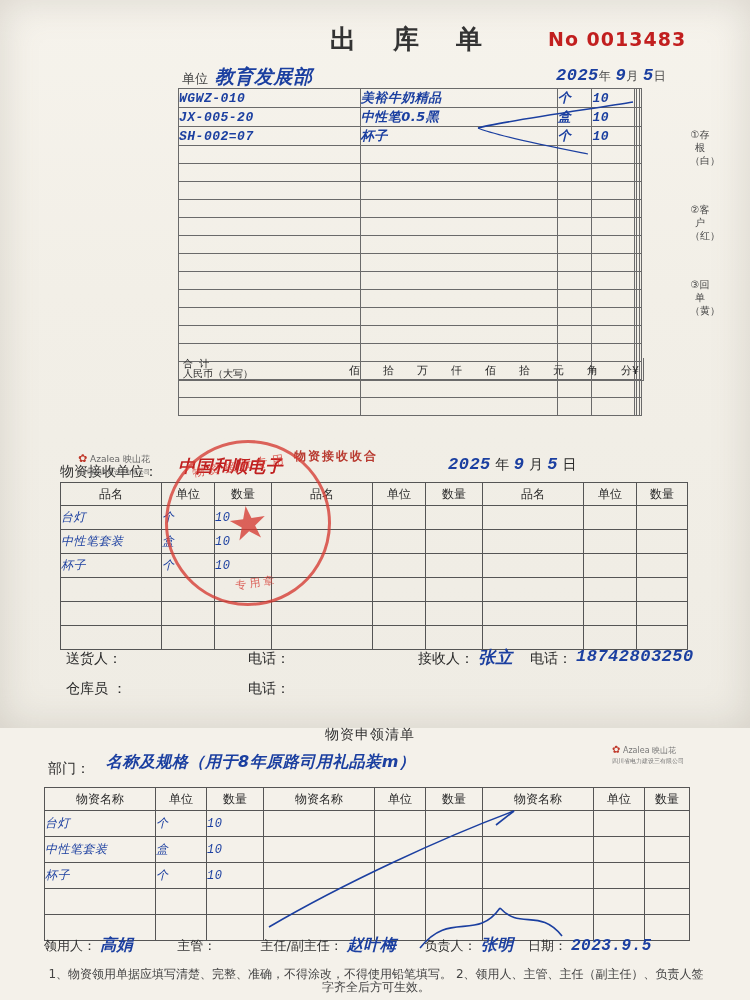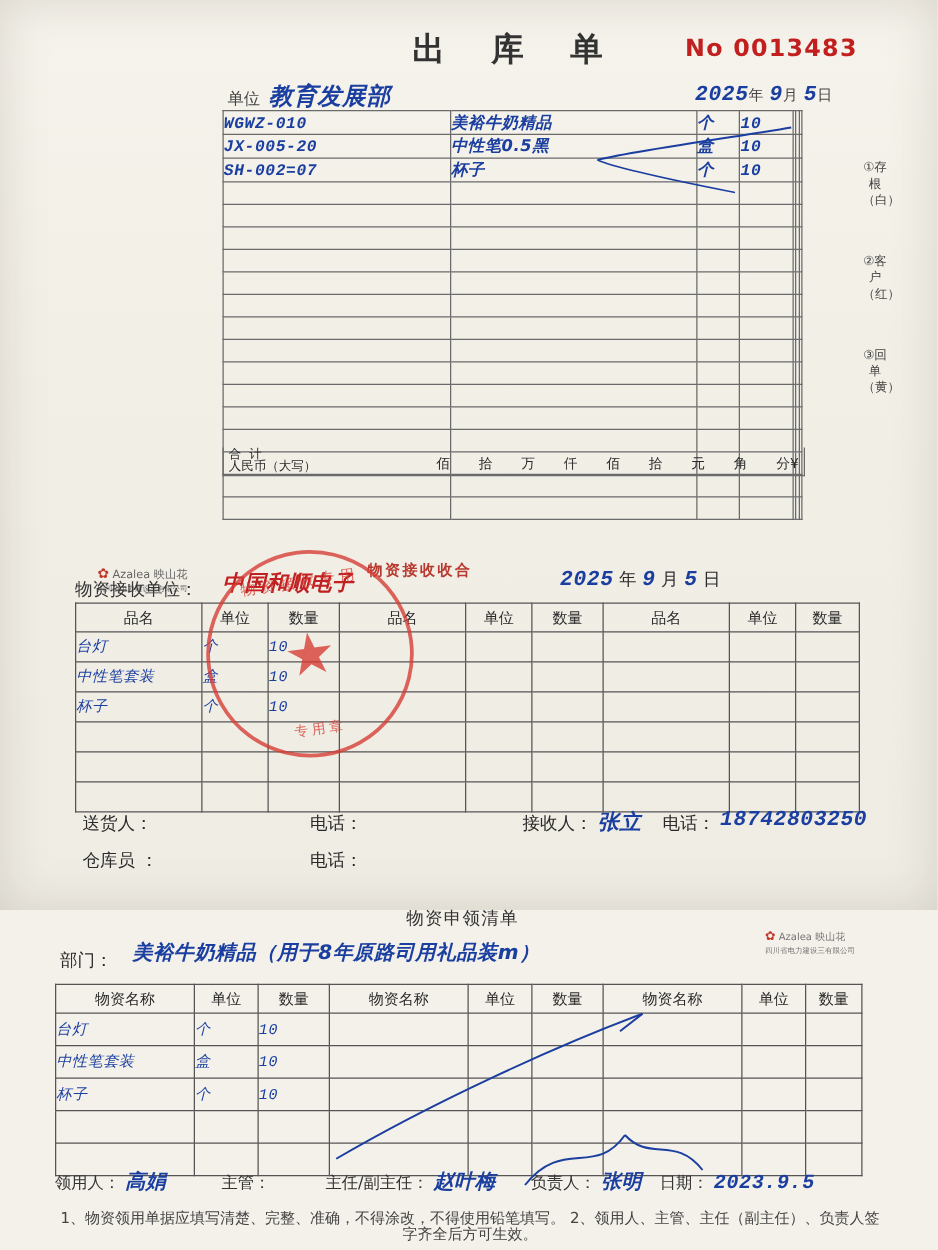--- a/index.html
+++ b/index.html
@@ -470,21 +470,21 @@
     </div>
   </div>
 
   <div class="s3-title cn">物资申领清单</div>
   <div class="s3-logo">
     <span class="mark">✿</span>
     <span>Azalea 映山花</span><br>
     <span style="font-size:6px">四川省电力建设三有限公司</span>
   </div>
   <div class="s3-dept-label cn">部门：</div>
-  <div class="s3-dept-val hand cn">美裕牛奶精品（用于8年原路司用礼品装m）</div>
+  <div class="s3-dept-val hand cn">名称及规格（用于8年原路司用礼品装m）</div>
 
   <table class="tbl3">
     <tbody>
         <tr>
       <th style="width:110px" class="cn">物资名称</th>
       <th style="width:50px" class="cn">单位</th>
       <th style="width:56px" class="cn">数量</th>
       <th style="width:110px" class="cn">物资名称</th>
       <th style="width:50px" class="cn">单位</th>
       <th style="width:56px" class="cn">数量</th>

